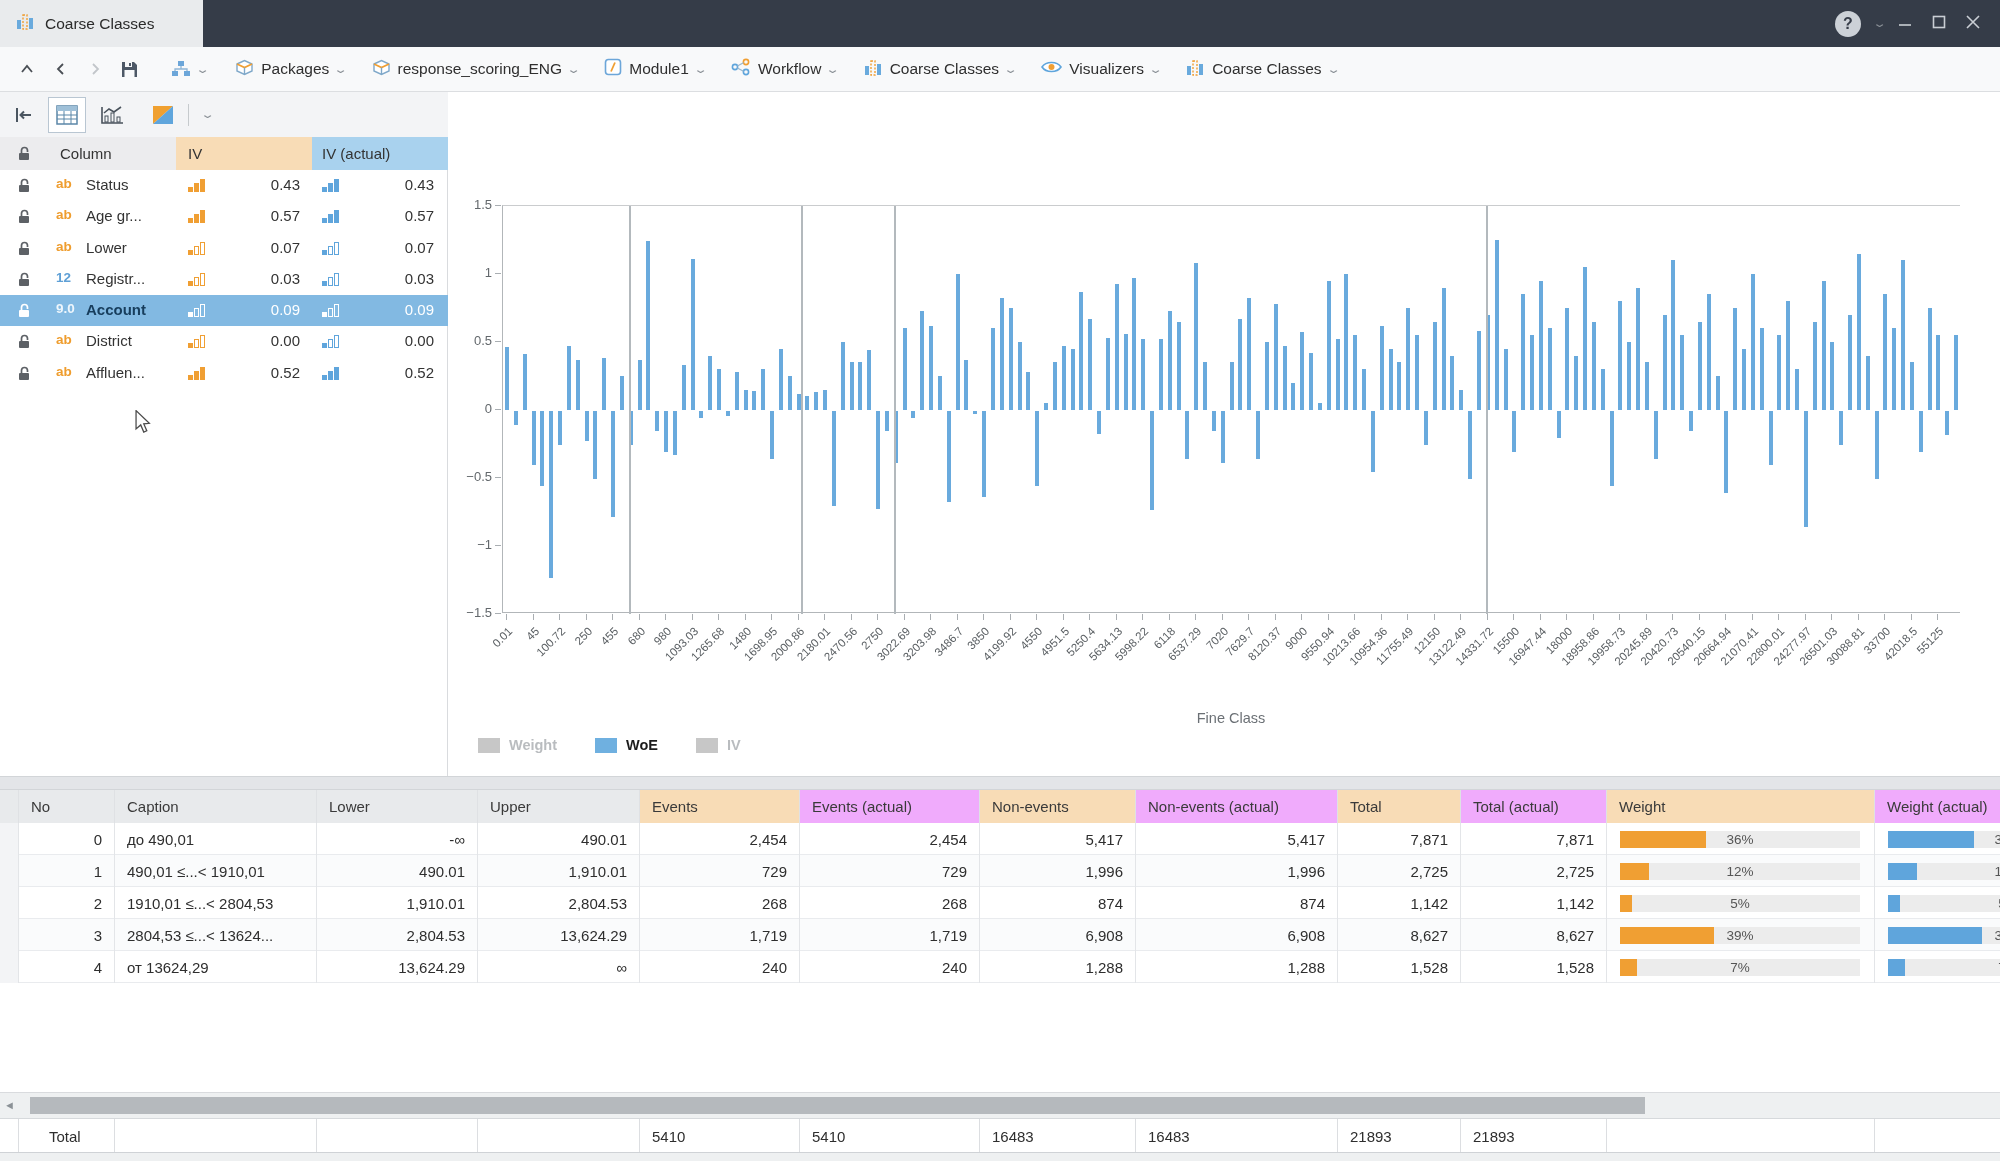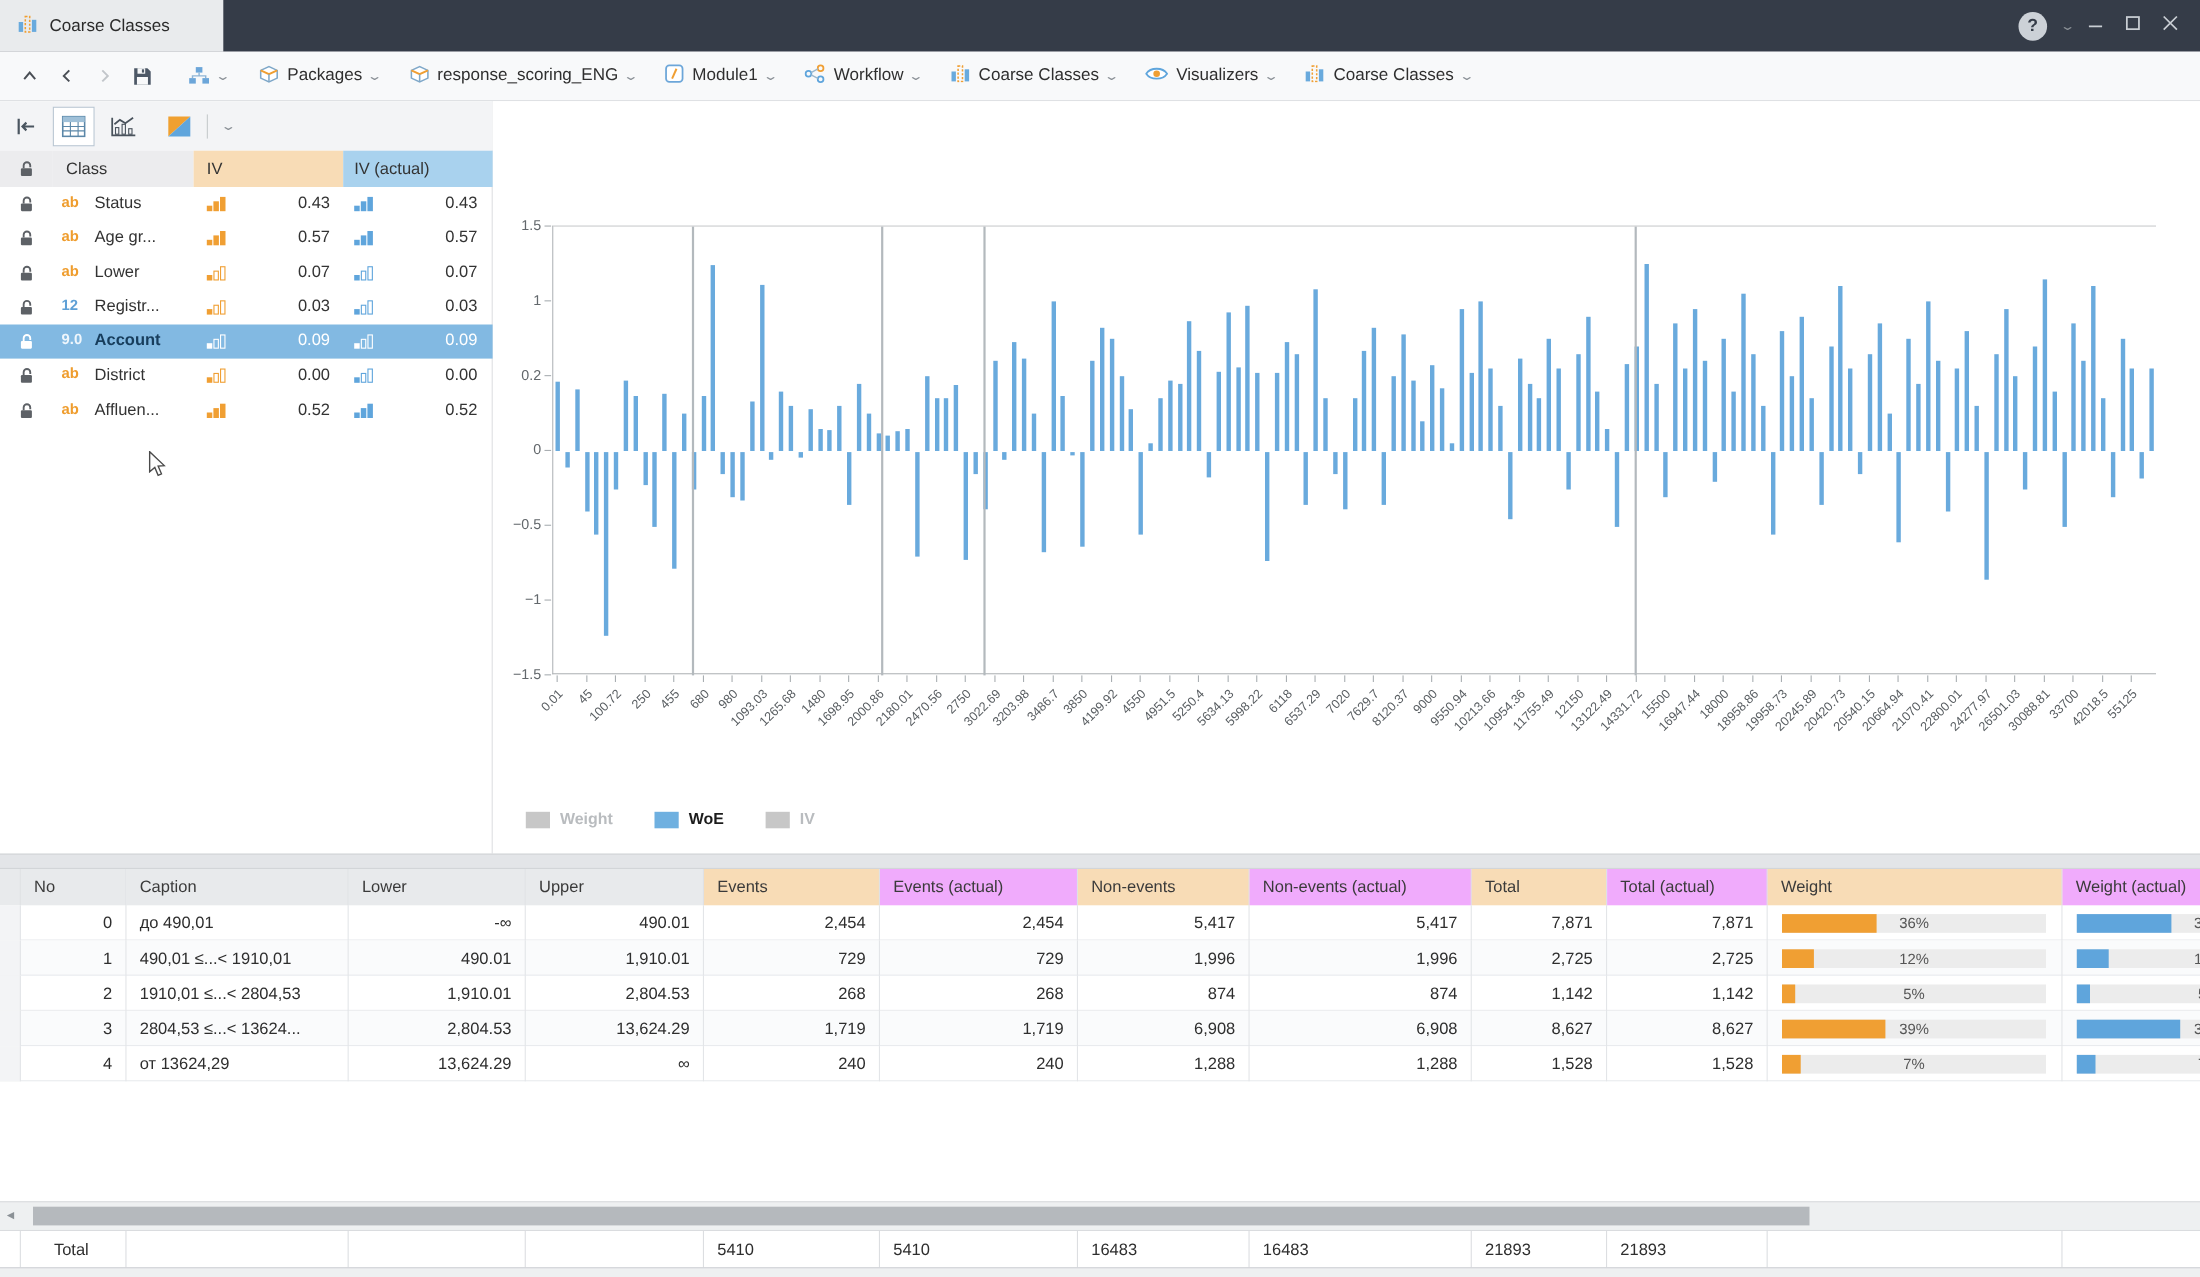--- a/index.html
+++ b/index.html
@@ -286,21 +286,21 @@
       <span class="chev">⌄</span>
     </div>
 
     <div class="cols-header">
       <div class="hseg seg-gray" style="left:0;width:48px">
         <svg style="margin-left:18px" width="13" height="15" viewBox="0 0 13 15">
             <rect x="1" y="7" width="10" height="7" rx="1" fill="#5d6166"></rect>
             <path d="M3.5,7 V4.5 a3,3 0 0 1 6,0 V6" fill="none" stroke="#5d6166" stroke-width="1.7"></path>
           </svg>
       </div>
-      <div class="hseg seg-gray" style="left:48px;width:128px;padding-left:12px">Class</div>
+      <div class="hseg seg-gray" style="left:48px;width:128px;padding-left:12px">Column</div>
       <div class="hseg seg-orange" style="left:176px;width:136px;padding-left:12px">IV</div>
       <div class="hseg seg-blue" style="left:312px;width:136px;padding-left:10px">IV (actual)</div>
     </div>
 
     <div class="cols-rows" id="cols-rows">
         <div class="crow">
           <span class="lock"><svg width="13" height="15" viewBox="0 0 13 15">
               <rect x="1" y="7" width="10" height="7" rx="1" fill="#5d6166"></rect>
               <path d="M3.5,7 V4.5 a3,3 0 0 1 6,0 V6" fill="none" stroke="#5d6166" stroke-width="1.7"></path>
             </svg></span>
@@ -612,21 +612,21 @@
         <div class="boundary" style="left: 126.36px;"></div>
         <div class="boundary" style="left: 297.785px;"></div>
         <div class="boundary" style="left: 390.567px;"></div>
         <div class="boundary" style="left: 982.604px;"></div>
       </div>
     <div id="chart-decor">
         <div class="ylab" style="left: 4px; top: 105px;">1.5</div>
         <div class="ymark" style="left: 47px; top: 113px;"></div>
         <div class="ylab" style="left: 4px; top: 173px;">1</div>
         <div class="ymark" style="left: 47px; top: 181px;"></div>
-        <div class="ylab" style="left: 4px; top: 241px;">0.2</div>
+        <div class="ylab" style="left: 4px; top: 241px;">0.5</div>
         <div class="ymark" style="left: 47px; top: 249px;"></div>
         <div class="ylab" style="left: 4px; top: 309px;">0</div>
         <div class="ymark" style="left: 47px; top: 317px;"></div>
         <div class="ylab" style="left: 4px; top: 377px;">−0.5</div>
         <div class="ymark" style="left: 47px; top: 385px;"></div>
         <div class="ylab" style="left: 4px; top: 445px;">−1</div>
         <div class="ymark" style="left: 47px; top: 453px;"></div>
         <div class="ylab" style="left: 4px; top: 513px;">−1.5</div>
         <div class="ymark" style="left: 47px; top: 521px;"></div>
         <div class="xmark" style="left: 58px; top: 522px;"></div>
@@ -733,20 +733,21 @@
         <div class="xlab" style="left: 1253.45px; top: 533px;">26501.03</div>
         <div class="xmark" style="left: 1409.96px; top: 522px;"></div>
         <div class="xlab" style="left: 1279.96px; top: 533px;">30088.81</div>
         <div class="xmark" style="left: 1436.47px; top: 522px;"></div>
         <div class="xlab" style="left: 1306.47px; top: 533px;">33700</div>
         <div class="xmark" style="left: 1462.98px; top: 522px;"></div>
         <div class="xlab" style="left: 1332.98px; top: 533px;">42018.5</div>
         <div class="xmark" style="left: 1489.49px; top: 522px;"></div>
         <div class="xlab" style="left: 1359.49px; top: 533px;">55125</div>
       </div>
+    <div class="axis-title">Fine Class</div>
     <div class="legend" id="legend">
         <span class="leg-item inactive">
           <span class="leg-swatch" style="background:#C7C7C7"></span>
           <span class="leg-label">Weight</span>
         </span>
         <span class="leg-item active">
           <span class="leg-swatch" style="background:#6FB0E0"></span>
           <span class="leg-label">WoE</span>
         </span>
         <span class="leg-item inactive">

